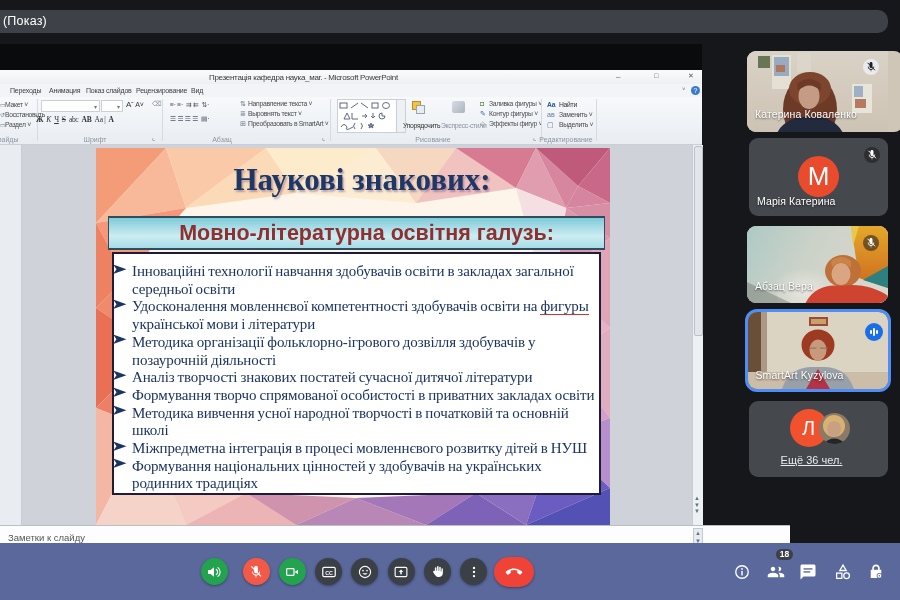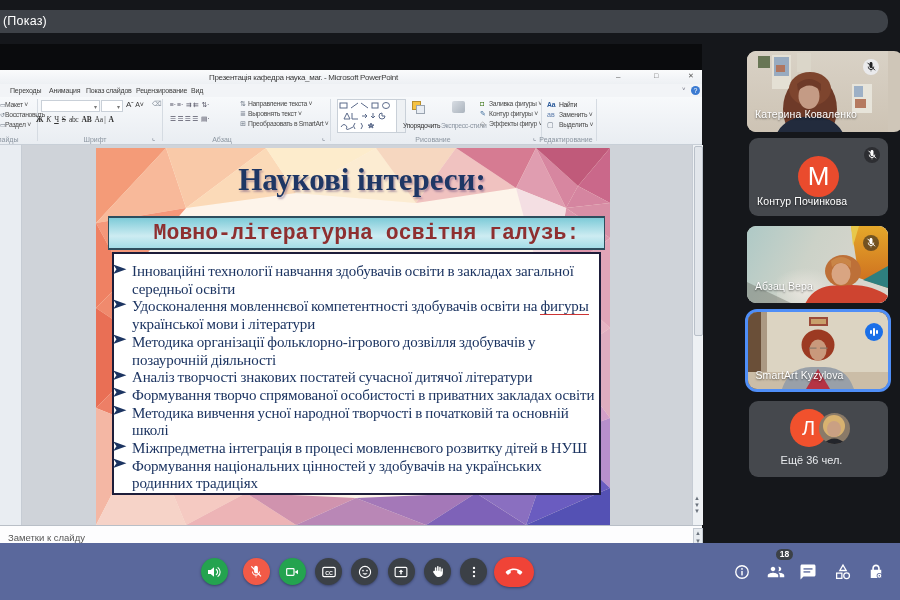--- a/index.html
+++ b/index.html
@@ -163,37 +163,37 @@
    <polygon points="200,377 150,345 260,350" fill="#d093ae"></polygon>
    <polygon points="260,350 200,377 330,377" fill="#b987b6"></polygon>
    <polygon points="330,377 260,350 380,345" fill="#a478b8"></polygon>
    <polygon points="380,345 330,377 430,377" fill="#7e62b8"></polygon>
    <polygon points="430,377 380,345 460,290" fill="#8a6fc0"></polygon>
    <polygon points="460,290 430,377 514,340" fill="#6a5cc0"></polygon>
    <polygon points="514,340 430,377 514,377" fill="#5451b4"></polygon>
    <polygon points="420,40 470,60 460,130 466,210" fill="#f4dfe3"></polygon>
    <polygon points="460,130 466,210 460,290" fill="#f6e6ea"></polygon>
   </svg>
-  <div class="abs" style="left:0;top:14px;width:514px;text-align:center;transform:translateX(9px);font-family:'Liberation Serif',serif;font-weight:bold;font-size:31px;color:#1e3765;letter-spacing:0px;text-shadow:1.5px 1.5px 2px rgba(100,70,120,.45);">Наукові інтереси:</div>
+  <div class="abs" style="left:0;top:14px;width:514px;text-align:center;transform:translateX(9px);font-family:'Liberation Serif',serif;font-weight:bold;font-size:31px;color:#1e3765;letter-spacing:0px;text-shadow:1.5px 1.5px 2px rgba(100,70,120,.45);">Наукові знакових:</div>
   <div class="abs" style="left:12px;top:68px;width:495px;height:30.5px;background:linear-gradient(#7ecbd8,#cdecf2 60%,#a5dde7);border:2px solid #2e4e5e;border-left-width:1.5px;border-right-width:1.5px;text-align:center;">
-    <div style="margin-top:3px;margin-left:20px;font-family:Liberation Mono, monospace;font-weight:bold;font-size:21.5px;color:#8e2f30;">Мовно-літературна освітня галузь:</div>
+    <div style="margin-top:3px;margin-left:20px;font-family:Liberation Sans, sans-serif;font-weight:bold;font-size:21.5px;color:#8e2f30;">Мовно-літературна освітня галузь:</div>
   </div>
   <div class="abs" style="left:16px;top:104.5px;width:489px;height:242.5px;background:#fff;border:2px solid #1d1d3a;box-sizing:border-box;"></div>
   <div class="abs" id="blist" style="left:18px;top:115.5px;width:483px;font-family:'Liberation Serif',serif;font-size:15px;line-height:17.7px;color:#1c3461;letter-spacing:-0.12px;word-spacing:-0.6px;">
    <div class="bi"><s1>➤</s1>Інноваційні технології навчання здобувачів освіти в закладах загальної<br>середньої освіти</div>
    <div class="bi"><s1>➤</s1>Удосконалення мовленнєвої компетентності здобувачів освіти на <span style="border-bottom:1px solid #c33;">фигуры</span><br>української мови і літератури</div>
    <div class="bi"><s1>➤</s1>Методика організації фольклорно-ігрового дозвілля здобувачів у<br>позаурочній діяльності</div>
    <div class="bi"><s1>➤</s1>Аналіз творчості знакових постатей сучасної дитячої літератури</div>
    <div class="bi"><s1>➤</s1>Формування творчо спрямованої особистості в приватних закладах освіти</div>
    <div class="bi"><s1>➤</s1>Методика вивчення усної народної творчості в початковій та основній<br>школі</div>
    <div class="bi"><s1>➤</s1>Міжпредметна інтеграція в процесі мовленнєвого розвитку дітей в НУШ</div>
    <div class="bi"><s1>➤</s1>Формування національних цінностей у здобувачів на українських<br>родинних традиціях</div>
   </div>
  </div>
- <div class="abs" style="left:0;top:454.5px;width:702px;height:24px;background:#fdfdfe;border-top:1px solid #b9bfc7;">
+ <div class="abs" style="left:0;top:454.5px;width:790px;height:24px;background:#fdfdfe;border-top:1px solid #b9bfc7;">
    <span style="position:absolute;left:8px;top:6px;font-size:9.5px;color:#555;">Заметки к слайду</span>
    <div style="position:absolute;left:693px;top:2px;width:8px;height:19px;background:#e8ecf0;border:1px solid #c3c9d1;font-size:6px;color:#6a727c;text-align:center;line-height:8px;">▲<br>▼</div>
  </div>
  <div class="abs" style="left:0;top:478.5px;width:702px;height:11.5px;background:linear-gradient(#e9edf1,#dce1e7);border-top:1px solid #c3c9d1;">
    <div class="abs" style="left:557px;top:3px;width:6px;height:5px;border:1px solid #d2a93f;background:#f3e3b0;"></div>
    <div class="abs" style="left:568px;top:3px;width:6px;height:5px;border:1px solid #a5adb6;background:#e3e8ed;"></div>
    <div class="abs" style="left:579px;top:3px;width:6px;height:5px;border:1px solid #a5adb6;background:#e3e8ed;"></div>
    <div class="abs" style="left:590px;top:3px;width:6px;height:5px;border:1px solid #a5adb6;background:#e3e8ed;"></div>
    <span style="position:absolute;left:601px;top:2px;font-size:12px;color:#444;">100%</span>
    <span style="position:absolute;left:619px;top:1px;font-size:8px;color:#7a828c;">⊖</span>
@@ -244,21 +244,21 @@
  <div class="micl" style="left:116px;top:8.5px;">
       <svg width="12" height="12" viewBox="0 0 24 24">
         <path fill="#1f2023" d="M12,14c1.7,0,3-1.3,3-3V5c0-1.7-1.3-3-3-3S9,3.3,9,5v6C9,12.7,10.3,14,12,14z M17,11c0,2.8-2.2,5-5,5s-5-2.2-5-5H5.5c0,3.5,2.6,6.4,6,6.9V21h1v-3.1c3.4-0.5,6-3.4,6-6.9H17z"></path>
         <line x1="5" y1="3.5" x2="20" y2="18.5" stroke="#1f2023" stroke-width="2"></line>
       </svg>
     </div>
 </div>
 <div class="tile" style="left:749px;top:137.5px;width:139px;height:78.5px;background:#45484d;">
  <div style="position:absolute;left:49px;top:18px;width:41px;height:41px;border-radius:50%;background:#ea4b2d;"></div>
  <div style="position:absolute;left:49px;top:18px;width:41px;height:41px;text-align:center;line-height:41px;font-size:26px;color:#fff;">M</div>
- <span class="tname">Контур Починкова</span>
+ <span class="tname">Марія Катерина</span>
  <div class="micd" style="left:115px;top:9.5px;">
       <svg width="12" height="12" viewBox="0 0 24 24">
         <path fill="#fff" d="M12,14c1.7,0,3-1.3,3-3V5c0-1.7-1.3-3-3-3S9,3.3,9,5v6C9,12.7,10.3,14,12,14z M17,11c0,2.8-2.2,5-5,5s-5-2.2-5-5H5.5c0,3.5,2.6,6.4,6,6.9V21h1v-3.1c3.4-0.5,6-3.4,6-6.9H17z"></path>
         <line x1="5" y1="3.5" x2="20" y2="18.5" stroke="#fff" stroke-width="2"></line>
       </svg>
     </div>
 </div>
 <div class="tile" style="left:747px;top:225.5px;width:141px;height:77.5px;background:#c4cfc6;">
  <svg width="141" height="78" viewBox="0 0 141 78">
   <defs>
@@ -321,21 +321,21 @@
  </div>
 </div>
 <div class="tile" style="left:749px;top:400.5px;width:139px;height:76.5px;background:#45484d;">
  <div style="position:absolute;left:40.5px;top:8.5px;width:38px;height:38px;border-radius:50%;background:#f1512d;text-align:center;line-height:38px;font-size:20px;color:#fff;">Л</div>
  <svg width="31" height="31" viewBox="0 0 31 31" style="position:absolute;left:69.5px;top:12px;border-radius:50%;">
    <rect width="31" height="31" fill="#8a7a68"></rect>
    <ellipse cx="15" cy="13" rx="11" ry="11" fill="#d8b270"></ellipse>
    <ellipse cx="15" cy="16" rx="7" ry="8" fill="#caa083"></ellipse>
    <path d="M4,31 Q15,20 27,31 Z" fill="#23252b"></path>
  </svg>
- <div style="position:absolute;left:0;top:53px;width:125px;text-align:center;font-size:11px;color:#e8eaed;">Ещё 36 чел.</div>
+ <div style="position:absolute;left:0;top:53px;width:125px;text-align:center;font-size:11px;color:#e8eaed;text-decoration:underline;">Ещё 36 чел.</div>
 </div>
 
 <div class="abs" style="left:0;top:543px;width:900px;height:57px;background:#5a689c;"></div>
 <div class="cbtn" style="left:200.5px;background:#24a34f;">
     <svg width="16" height="16" viewBox="0 0 24 24">
       <path d="M3,9v6h4l5,4V5L7,9H3z" fill="#fff"></path>
       <path d="M15.5,8.2a4.8,4.8 0 0 1 0,7.6 M18,5.5a8.2,8.2 0 0 1 0,13" stroke="#fff" stroke-width="1.7" fill="none" stroke-linecap="round"></path>
     </svg>
   </div>
 <div class="cbtn" style="left:242.5px;background:#f25a47;">

